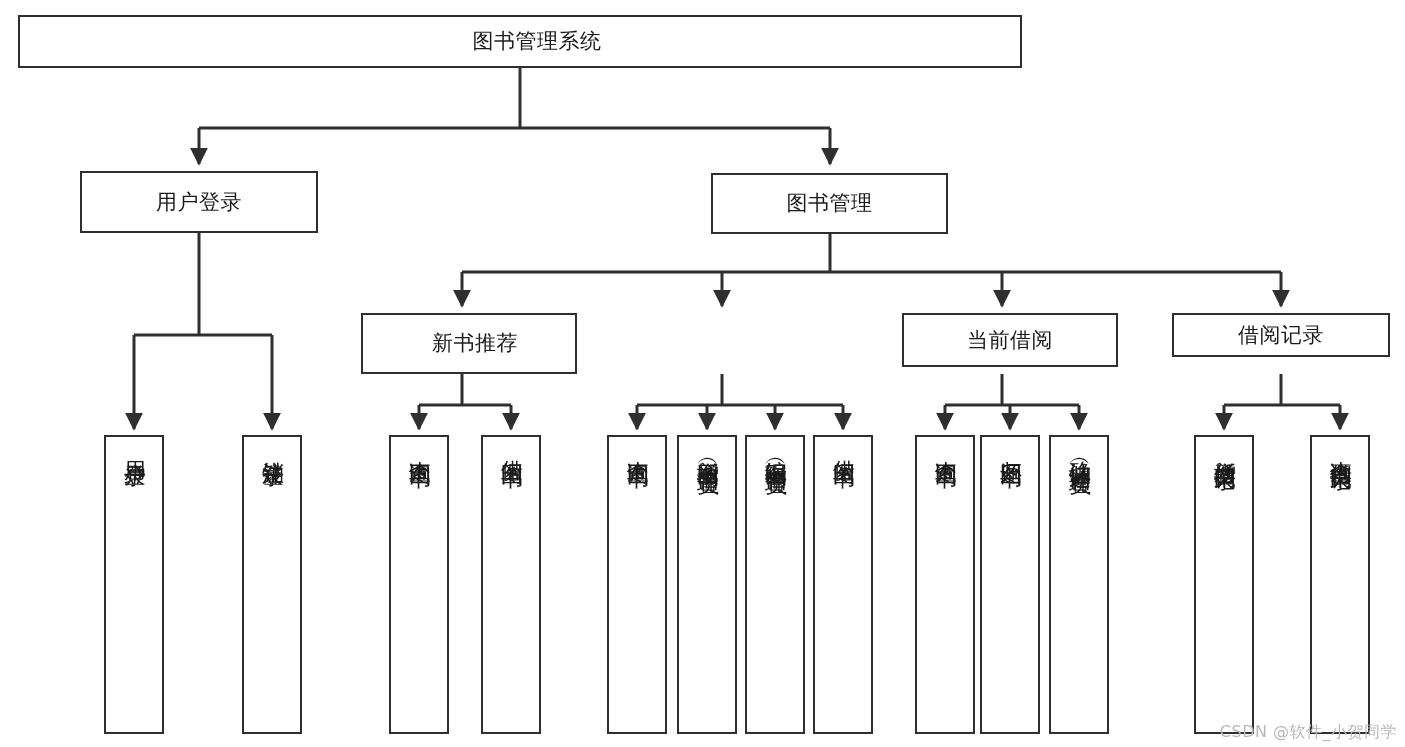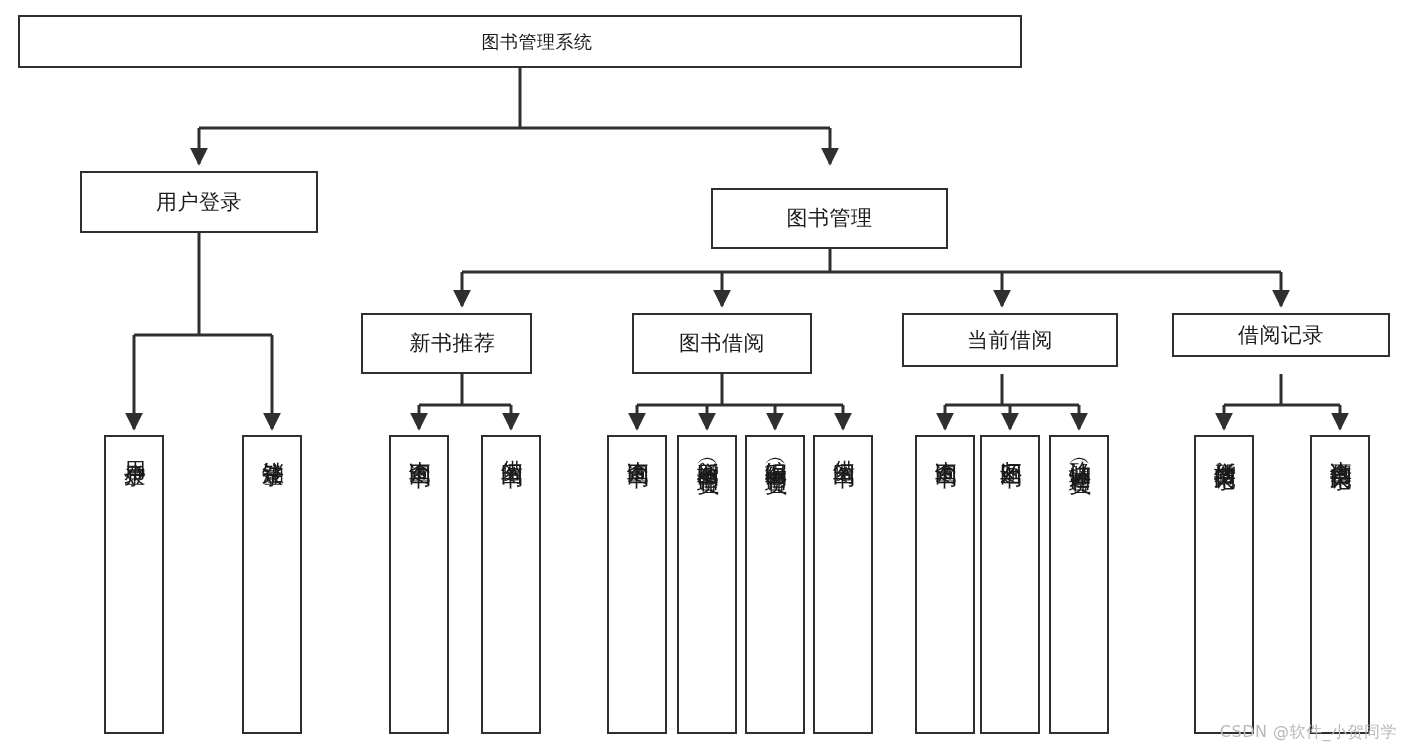--- a/index.html
+++ b/index.html
@@ -35,21 +35,21 @@
     display:block;
     line-height:1.18;
     letter-spacing:0.5px;
     white-space:nowrap;
   }
   
   .node.h .lbl{
     font-size:21px;
   }
   .node.root .lbl{
-    font-size:18px;
+    font-size:21px;
     margin-left:34px;
   }
   
   .node.v{
     align-items:flex-start;
     justify-content:center;
     padding-top:6px;
   }
   .node.v .lbl{
     writing-mode:vertical-rl;
@@ -128,31 +128,28 @@
   </svg>
 
   <div class="node h root" style="left:18px; top:15px; width:1004px; height:53px;">
     <span class="lbl">图书管理系统</span>
   </div>
 
   <div class="node h" style="left:80px; top:171px; width:238px; height:62px;">
     <span class="lbl">用户登录</span>
   </div>
 
-  <div class="node h" style="left:711px; top:188px; width:237px; height:61px;">
+  <div class="node h" style="left:711px; top:173px; width:237px; height:61px;">
     <span class="lbl">图书管理</span>
   </div>
 
-  <div class="node h" style="left:361px; top:313px; width:171px; height:61px;padding-left:12px;">
+  <div class="node h" style="left:361px; top:313px; width:216px; height:61px;padding-left:12px;">
     <span class="lbl">新书推荐</span>
   </div>
 
-  <div class="node h" style="left:632px; top:313px; width:180px; height:61px;">
-    <span class="lbl">图书借阅</span>
-  </div>
 
   <div class="node h" style="left:902px; top:313px; width:216px; height:54px;">
     <span class="lbl">当前借阅</span>
   </div>
 
   <div class="node h" style="left:1172px; top:313px; width:218px; height:44px;">
     <span class="lbl">借阅记录</span>
   </div>
 
   <div class="node v" style="left:104px; top:435px; width:60px; height:299px;">

